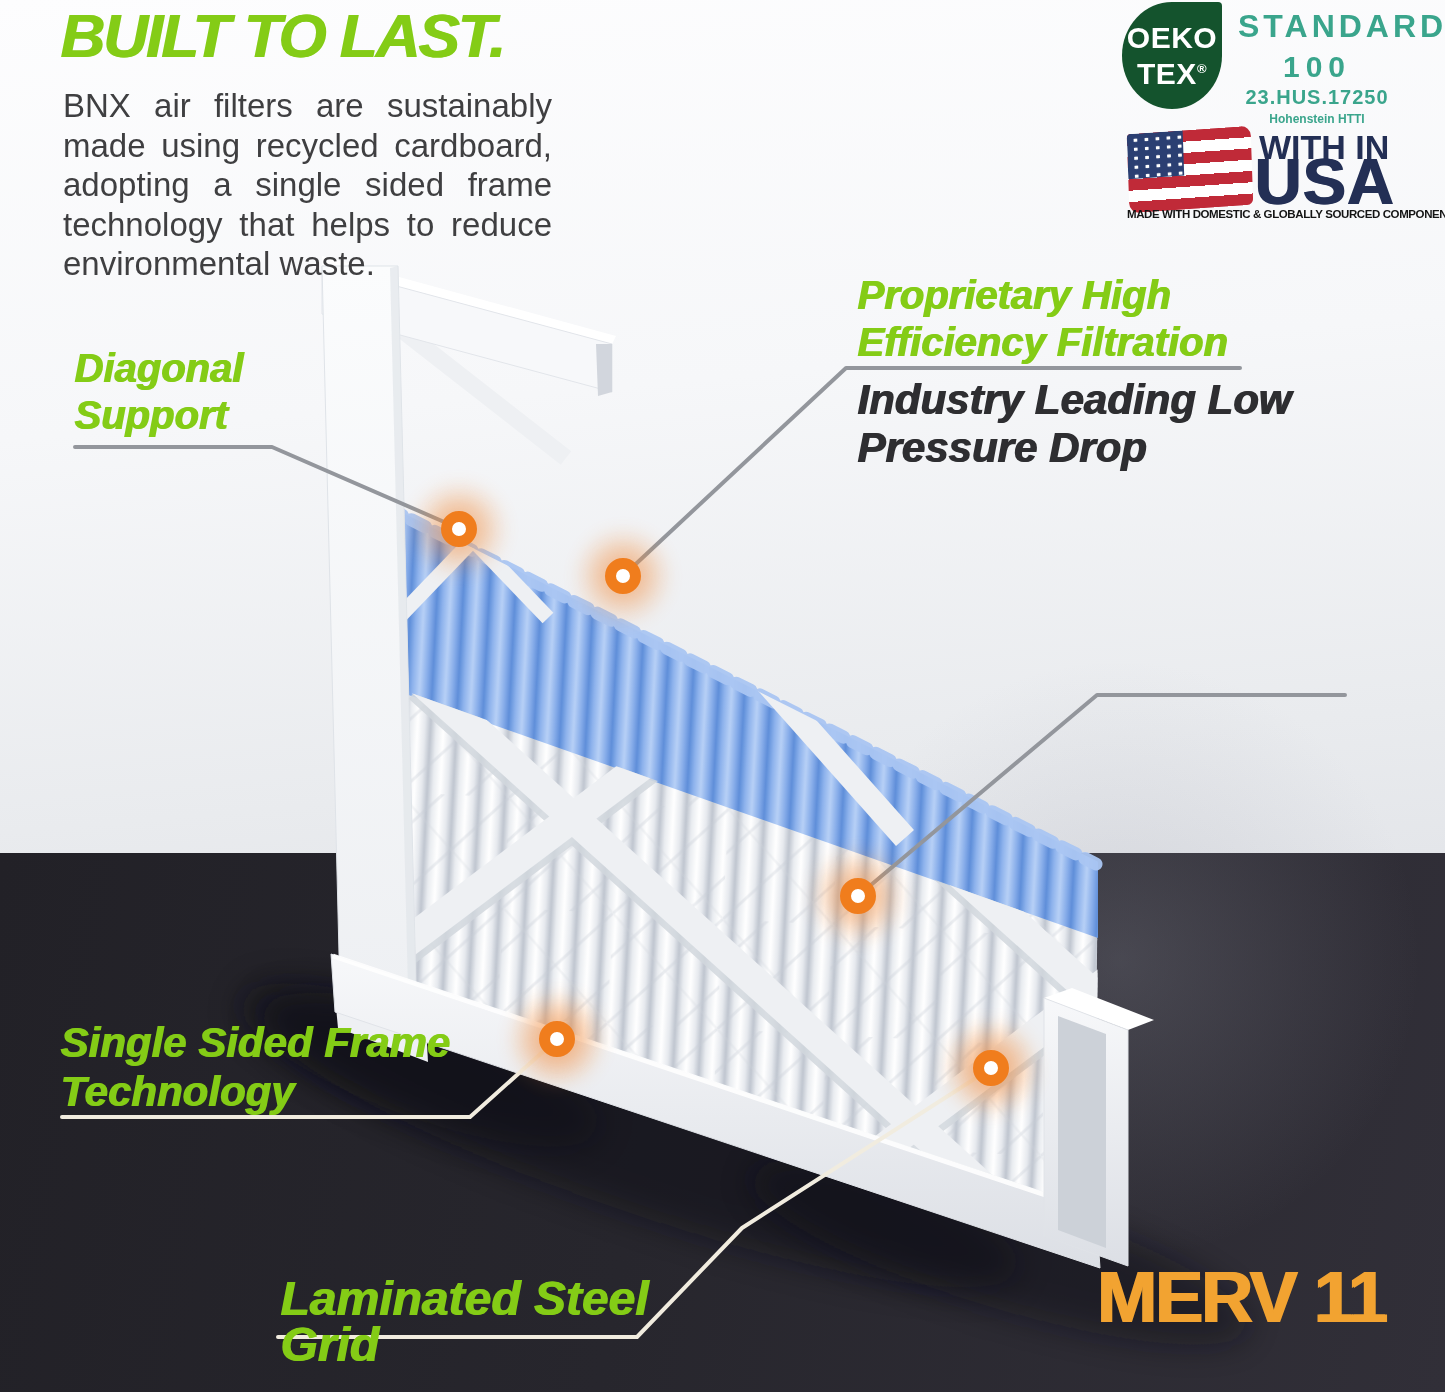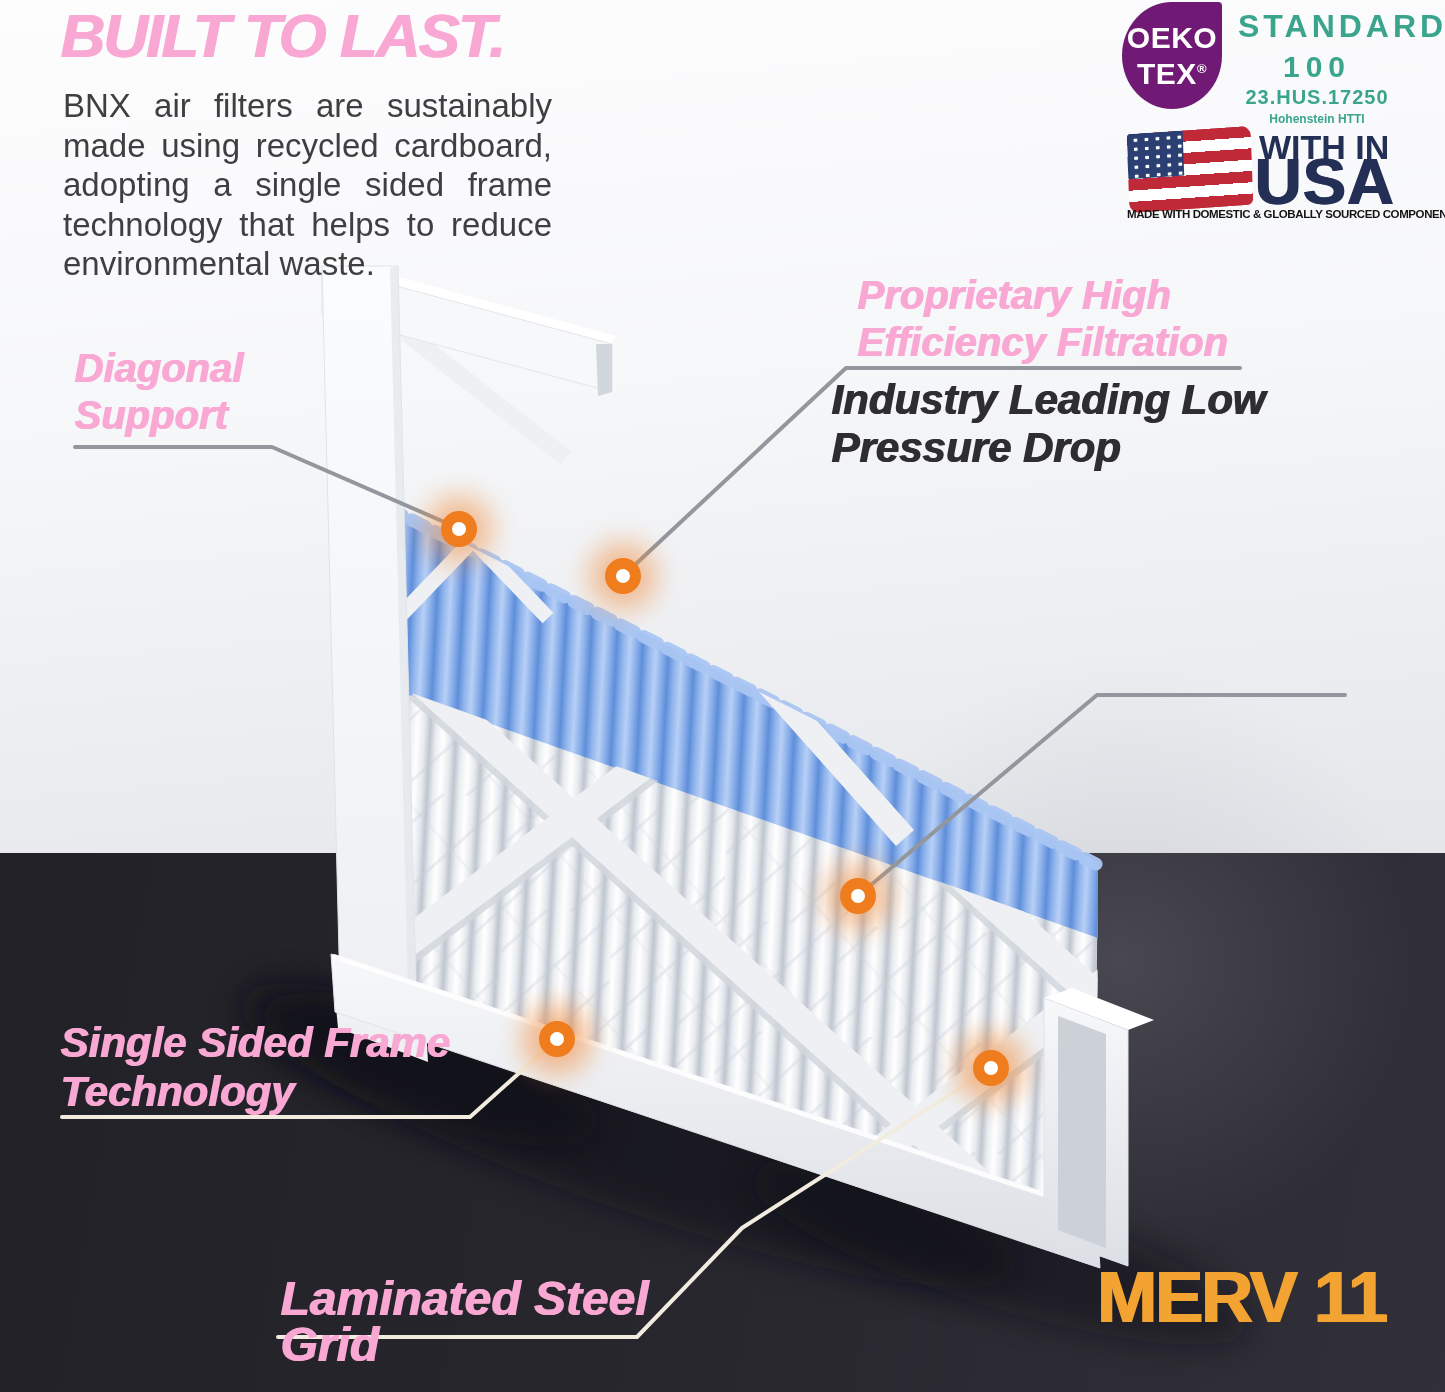--- a/index.html
+++ b/index.html
@@ -4,38 +4,38 @@
 <style>
   html,body{margin:0;padding:0;background:#555;}
   .canvas{position:relative;width:1445px;height:1392px;overflow:hidden;
           font-family:"Liberation Sans",sans-serif;}
   .bg-top{position:absolute;left:0;top:0;width:1445px;height:853px;
           background:linear-gradient(175deg,#fdfdfe 0%,#f6f7f9 45%,#e9ebee 85%,#e4e6ea 100%);}
   .bg-bottom{position:absolute;left:0;top:853px;width:1445px;height:539px;
           background:linear-gradient(100deg,#222127 0%,#27262d 45%,#312f38 100%);}
   .scene{position:absolute;left:0;top:0;}
   .txt{position:absolute;}
-  .h-orange{color:#f9a8d4;font-weight:bold;font-style:italic;
+  .h-orange{color:#84cc16;font-weight:bold;font-style:italic;
             text-shadow:1.2px 0 0 currentColor;}
   .h-dark{color:#2e2e31;font-weight:bold;font-style:italic;
           text-shadow:1.2px 0 0 currentColor;}
   .title{left:60px;top:4px;width:560px;font-size:62px;letter-spacing:-2px;line-height:64px;}
   .desc{left:63px;top:86px;width:489px;font-size:33px;line-height:39.5px;color:#3f3f41;
         text-align:justify;}
   .co-diagonal{left:74px;top:345px;width:245px;font-size:40px;line-height:47px;}
   .co-prop{left:857px;top:272px;width:405px;font-size:40px;line-height:47px;}
-  .co-industry{left:831px;top:376px;width:435px;font-size:42px;line-height:48px;}
+  .co-industry{left:857px;top:376px;width:435px;font-size:42px;line-height:48px;}
   .co-pleat{left:1106px;top:602px;width:270px;font-size:40px;line-height:47px;}
   .co-frame{left:60px;top:1018px;width:430px;font-size:42px;line-height:49px;}
   .co-grid{left:280px;top:1276px;width:420px;font-size:48px;line-height:46px;}
   .merv{left:1005px;top:1256px;width:380px;font-size:72px;letter-spacing:-2px;
         color:#F2A331;font-weight:bold;text-align:right;text-shadow:2px 0 0 currentColor;}
   
   .oeko-leaf{position:absolute;left:1122px;top:2px;width:100px;height:107px;
-             background:#701a75;border-radius:52% 4% 52% 52%;
+             background:#14532d;border-radius:52% 4% 52% 52%;
              display:flex;flex-direction:column;align-items:center;justify-content:center;
              color:#fff;font-weight:bold;font-size:30px;line-height:31px;letter-spacing:.5px;}
   .oeko-leaf sup{font-size:13px;}
   .oeko-right{position:absolute;left:1238px;top:8px;width:158px;text-align:center;color:#3AA58C;}
   .oeko-standard{font-size:32px;font-weight:bold;letter-spacing:4px;}
   .oeko-100{font-size:30px;font-weight:bold;letter-spacing:6px;margin-top:5px;}
   .oeko-cert{font-size:20px;font-weight:bold;letter-spacing:1px;margin-top:2px;}
   .oeko-inst{font-size:12px;font-weight:bold;margin-top:3px;}
   
   .flag{position:absolute;left:1128px;top:130px;width:124px;height:79px;

